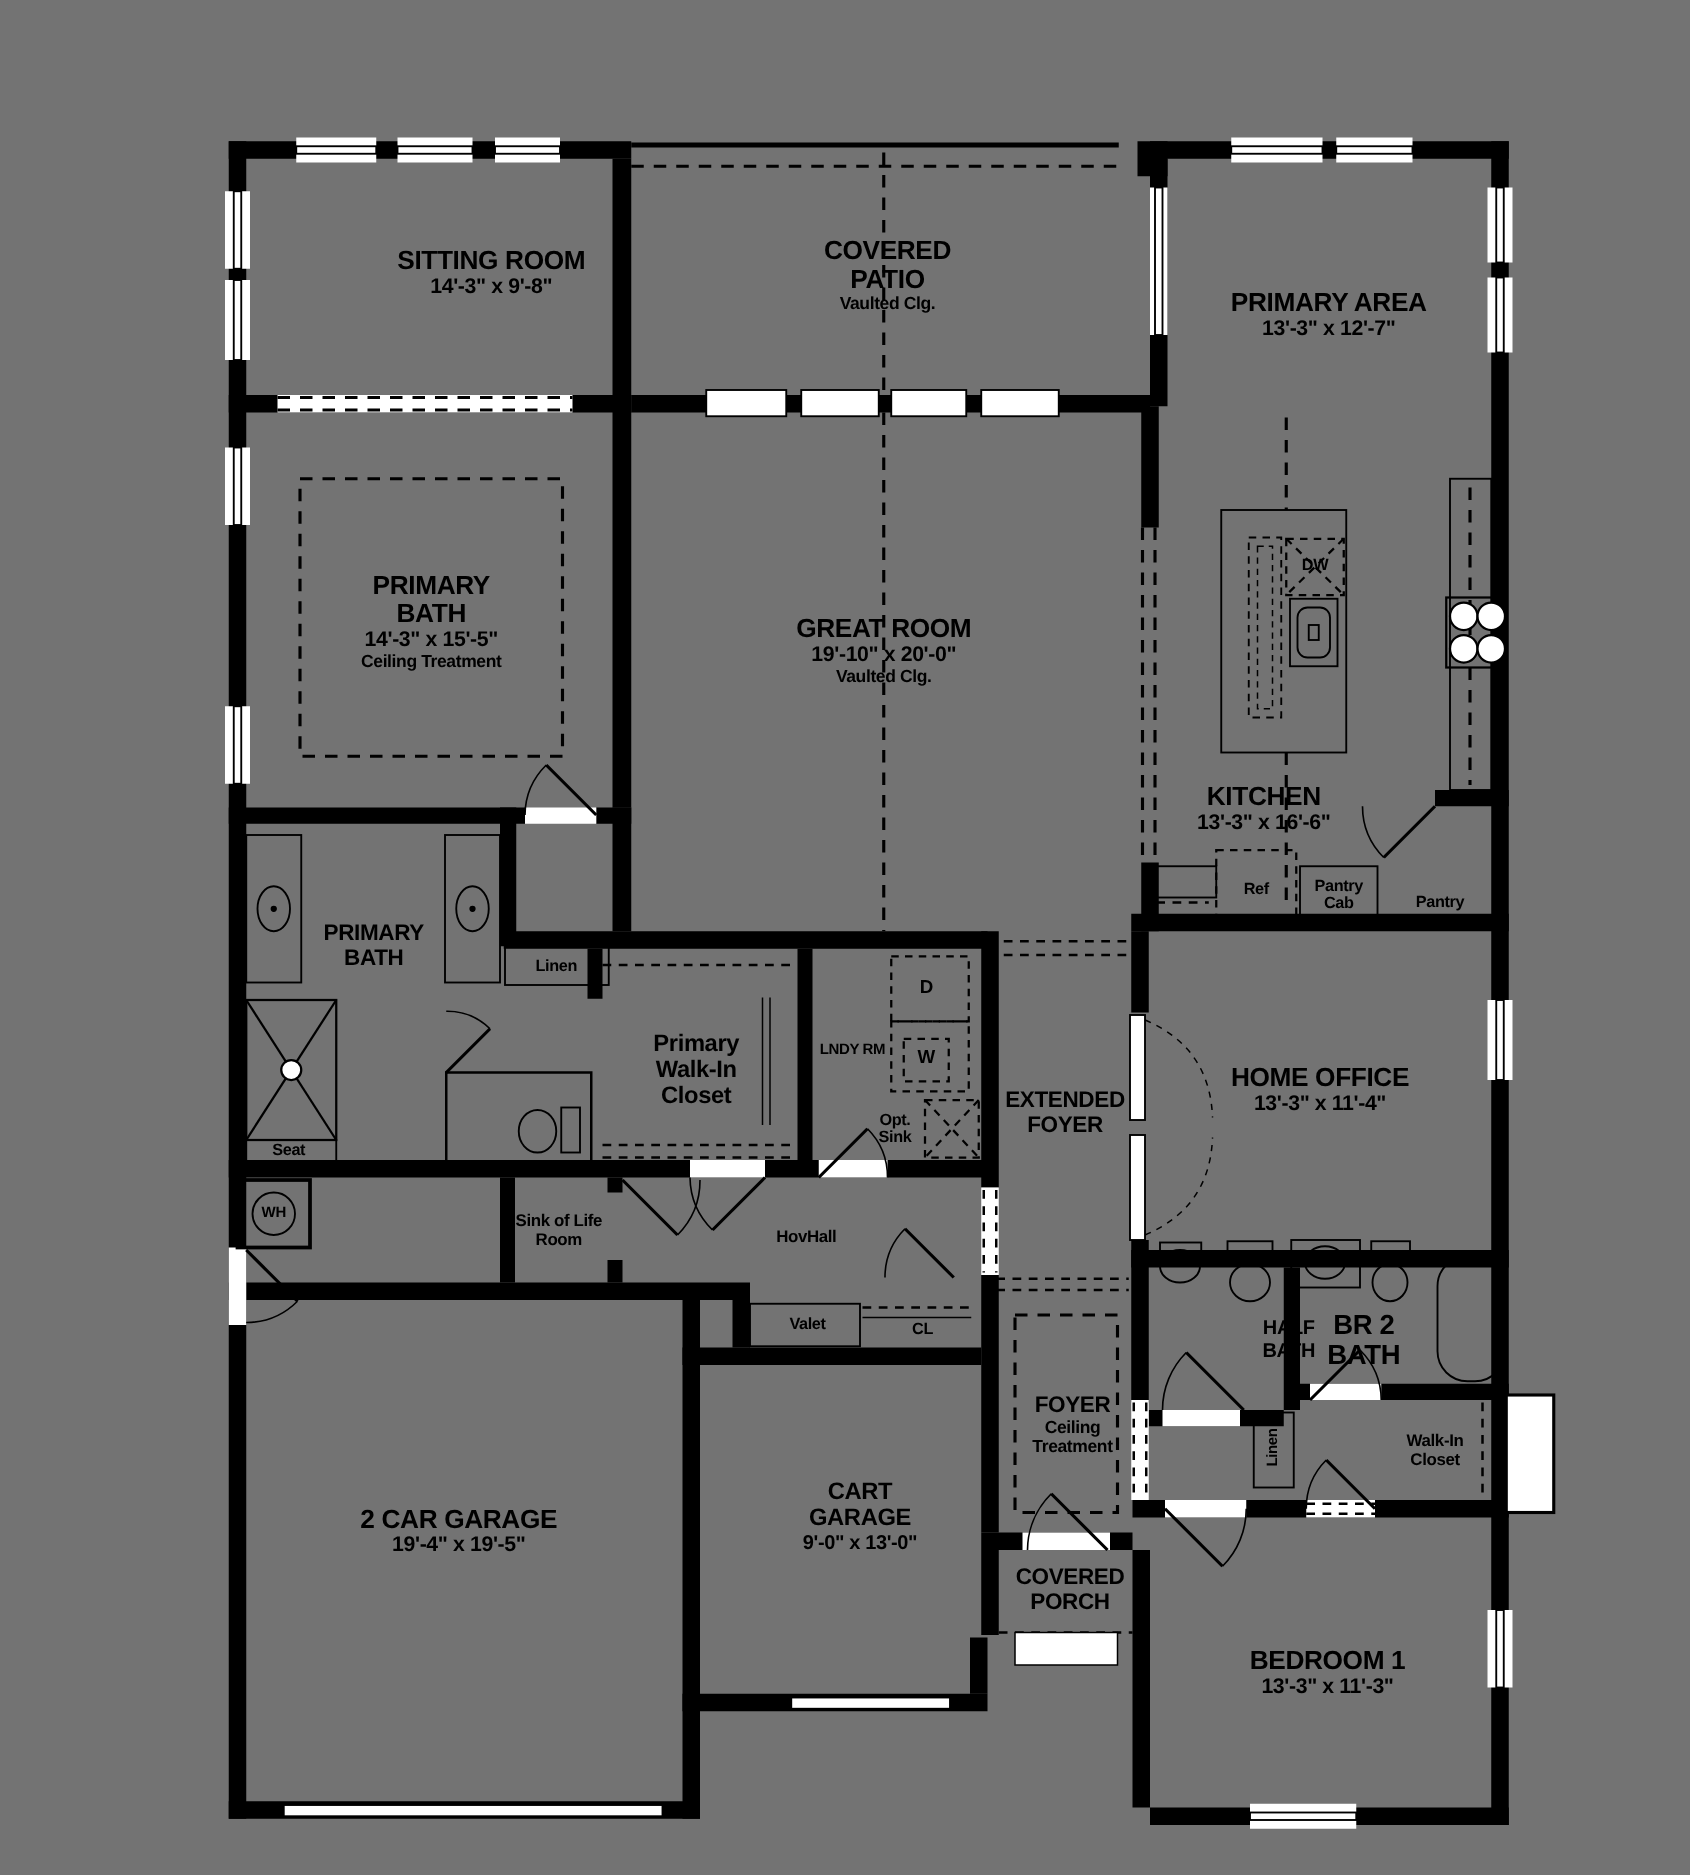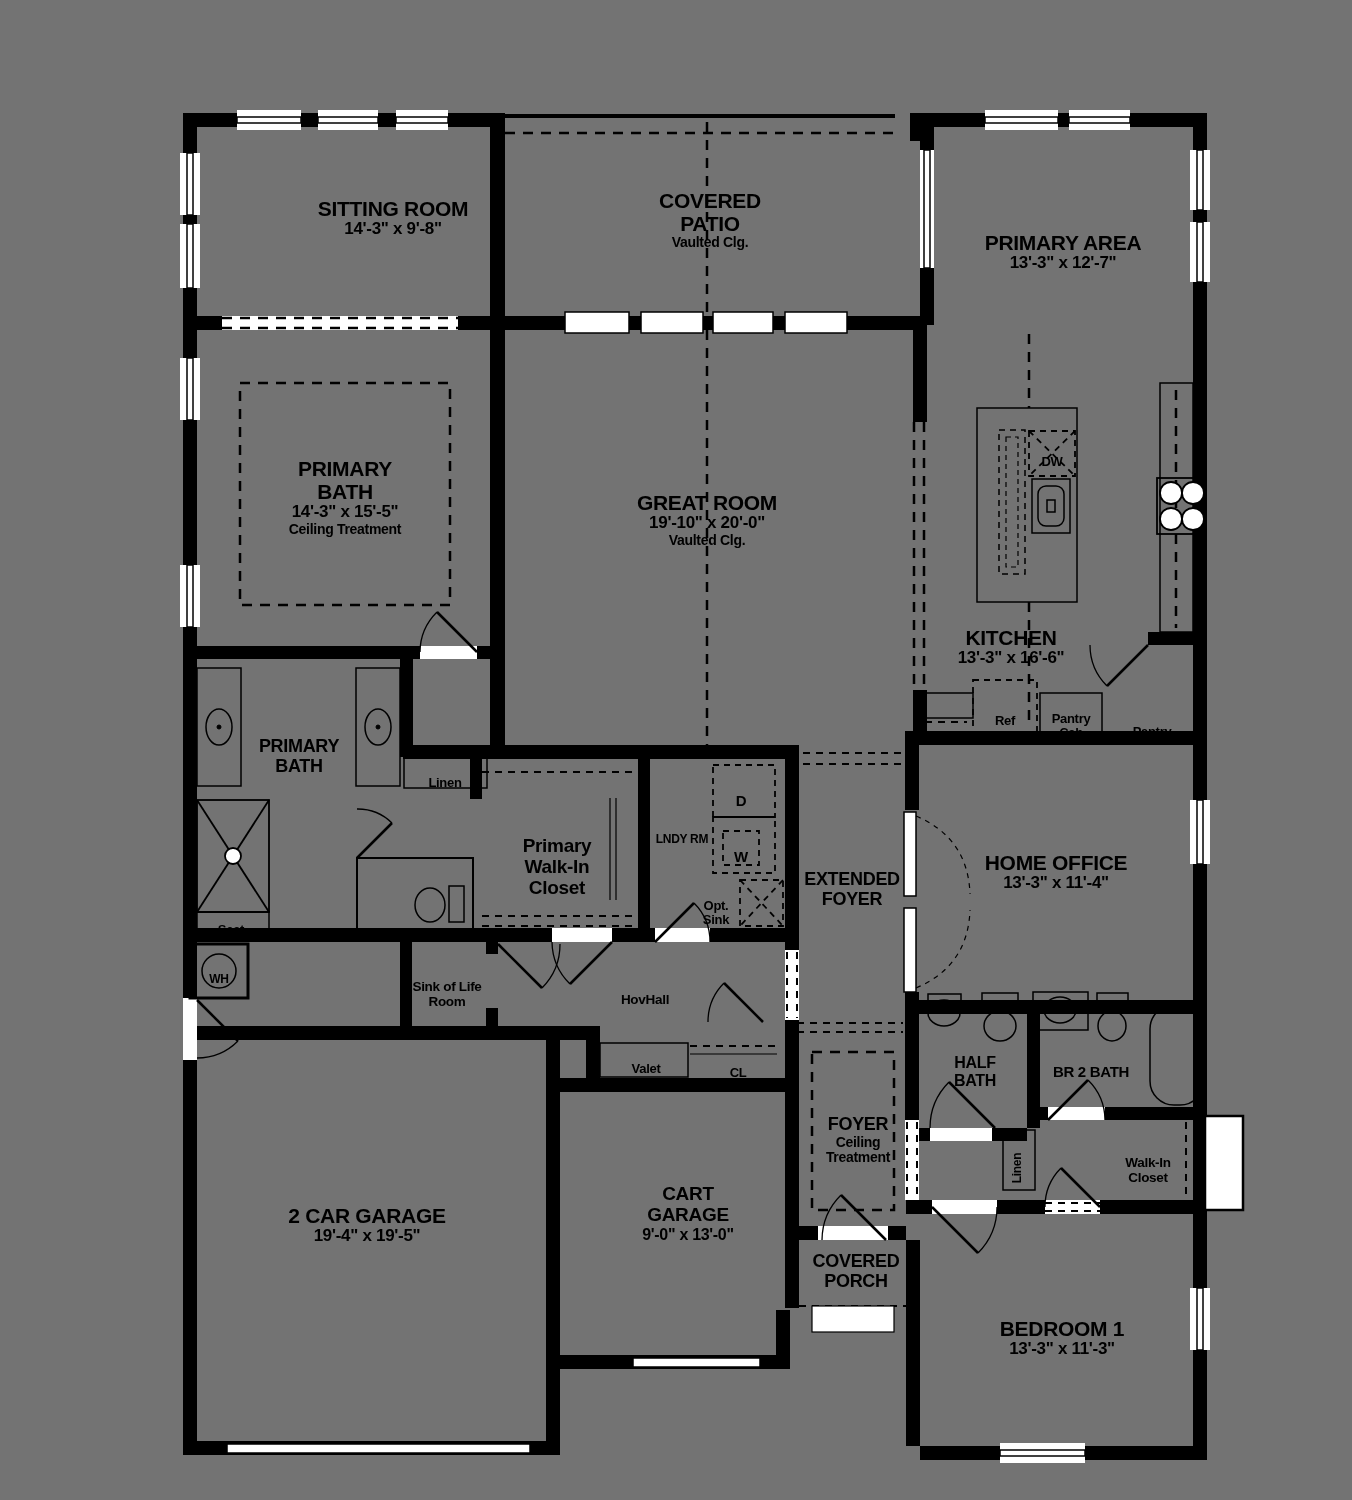--- a/index.html
+++ b/index.html
@@ -4,21 +4,21 @@
 <style>
   html,body{margin:0;padding:0;background:#fff;}
   #plan{position:relative;width:1352px;height:1500px;background:#737373;
         font-family:"Liberation Sans",sans-serif;color:#000;overflow:hidden;}
   #plan svg{position:absolute;left:0;top:0;}
   .lbl{position:absolute;transform:translate(-50%,-50%);text-align:center;
        font-weight:bold;line-height:1.1;letter-spacing:-0.3px;}
   .nm{font-size:21px;}
   .dim{font-size:17px;}
   .note{font-size:14px;font-weight:bold;}
-  .sm{font-size:13px;margin-top:10px;}
+  .sm{font-size:13px;}
   .vert{writing-mode:vertical-rl;transform:translate(-50%,-50%) rotate(180deg);}
 </style>
 </head>
 <body>
 
 <div id="plan">
 
 <svg width="1352" height="1500" viewBox="0 0 1352 1500">
 
   <g fill="#000" stroke="none">
@@ -370,26 +370,26 @@
   </div>
 
   <div class="lbl sm" style="left:447px;top:985px;width:82px;font-size:13.5px">
     <div>Sink of Life Room</div>
   </div>
 
   <div class="lbl sm" style="left:645px;top:990px;font-size:13.5px">
     <div>HovHall</div>
   </div>
 
-  <div class="lbl" style="left:975px;top:1072px;width:84px">
+  <div class="lbl" style="left:1031px;top:1072px;width:84px">
     <div class="nm" style="font-size:16px">HALF BATH</div>
   </div>
 
   <div class="lbl" style="left:1091px;top:1072px;width:84px">
-    <div class="nm" style="font-size:15px">BR 2 BATH</div>
+    <div class="nm" style="font-size:22px">BR 2 BATH</div>
   </div>
 
   <div class="lbl sm" style="left:1148px;top:1161px;width:82px;font-size:13.5px">
     <div>Walk-In Closet</div>
   </div>
 
   <div class="lbl" style="left:858px;top:1140px;width:94px">
     <div class="nm" style="font-size:18px">FOYER</div>
     <div class="note">Ceiling Treatment</div>
   </div>

